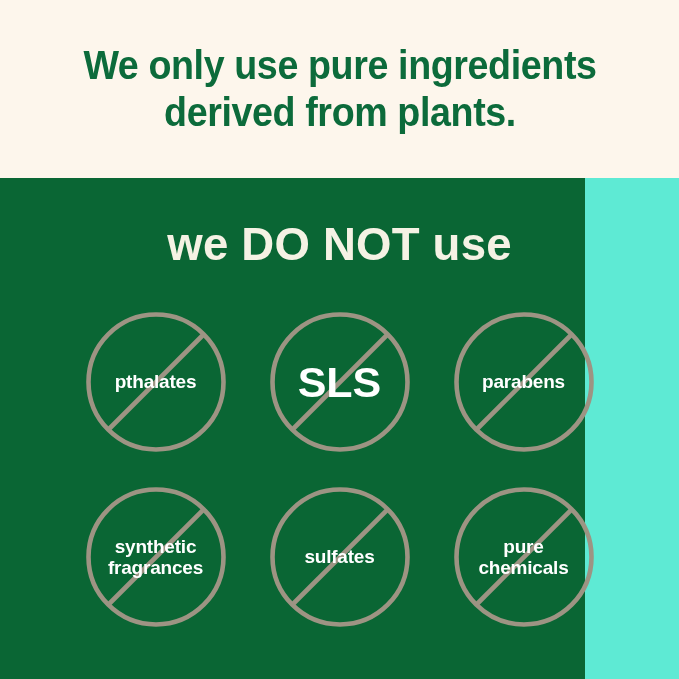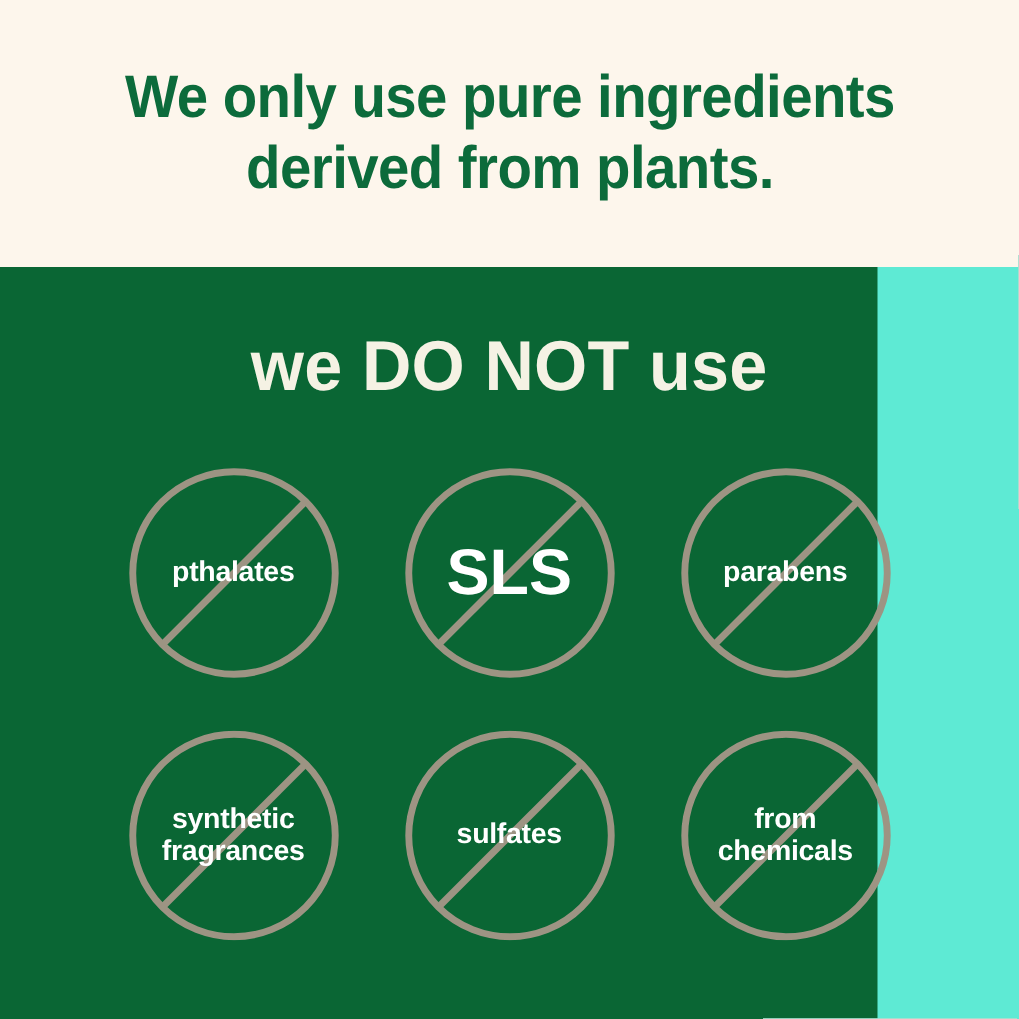--- a/index.html
+++ b/index.html
@@ -201,21 +201,21 @@
             <line class="ring-slash" x1="22.5" y1="117.5" x2="117.5" y2="22.5"></line>
           </svg>
           <div class="badge-label">sulfates</div>
         </div>
 
         <div class="badge">
           <svg class="badge-ring" viewBox="0 0 140 140">
             <circle class="ring-circle" cx="70" cy="70" r="67.5"></circle>
             <line class="ring-slash" x1="22.5" y1="117.5" x2="117.5" y2="22.5"></line>
           </svg>
-          <div class="badge-label">from
+          <div class="badge-label">pure
 chemicals</div>
         </div>
 
       </div>
 
     </div>
   </div>
 </div>
 
 </body></html>

